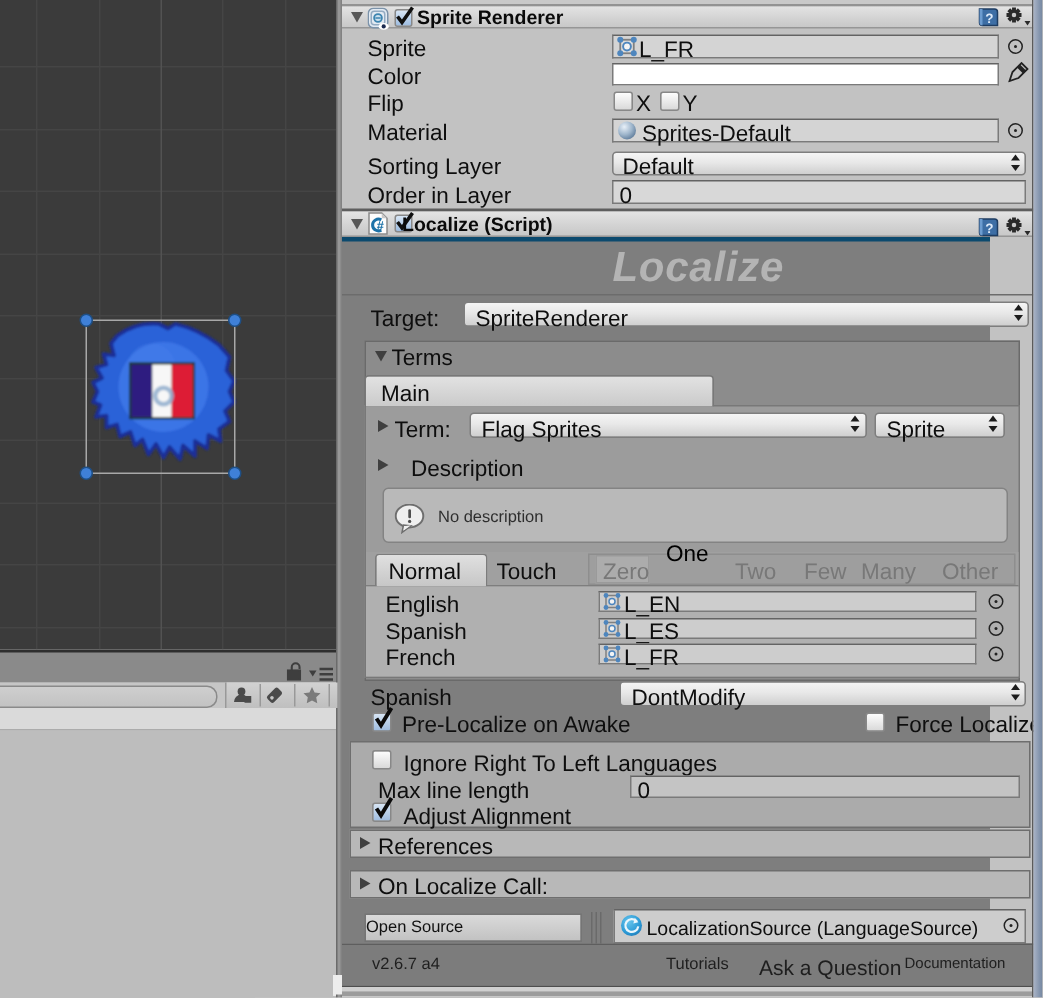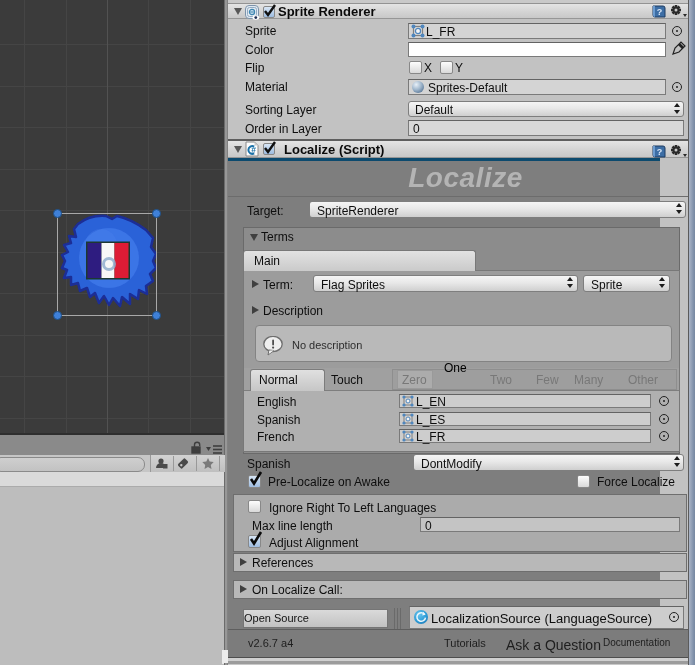--- a/index.html
+++ b/index.html
@@ -1,16 +1,16 @@
 <!DOCTYPE html>
 <html><head><meta charset="utf-8"><style>
 html,body{margin:0;padding:0}
 body{width:695px;height:665px;overflow:hidden;font-family:"Liberation Sans",sans-serif;position:relative;background:#C2C2C2;font-size:12px;color:#111}
 .abs{position:absolute}
-.lbl{position:absolute;font-size:12px;color:#0e0e0e;white-space:nowrap}
+.lbl{position:absolute;font-size:15px;color:#0e0e0e;white-space:nowrap}
 .tri-r{position:absolute;width:0;height:0;border-left:7px solid #575757;border-top:4.5px solid transparent;border-bottom:4.5px solid transparent}
 .tri-d{position:absolute;width:0;height:0;border-top:7px solid #575757;border-left:4.5px solid transparent;border-right:4.5px solid transparent}
 .field{position:absolute;background:#D4D4D4;border:1px solid #7A7A7A;border-top-color:#636363;box-sizing:border-box}
 .ddown{position:absolute;background:linear-gradient(#F5F5F5,#E8E8E8 45%,#CFCFCF);border:1px solid #7E7E7E;border-radius:3px;box-sizing:border-box}
 .updown{position:absolute;width:6px;height:11px}
 .updown:before{content:"";position:absolute;left:0;top:0;width:0;height:0;border-bottom:4px solid #1c1c1c;border-left:3px solid transparent;border-right:3px solid transparent}
 .updown:after{content:"";position:absolute;left:0;bottom:0;width:0;height:0;border-top:4px solid #1c1c1c;border-left:3px solid transparent;border-right:3px solid transparent}
 .cb{position:absolute;width:12px;height:12px;background:linear-gradient(#FDFDFD,#D9D9D9);border:1px solid #888;border-radius:2px;box-sizing:border-box}
 .pick{position:absolute;width:10px;height:10px;border:1.5px solid #222;border-radius:50%;box-sizing:border-box}
 .pick:after{content:"";position:absolute;left:2.5px;top:2.5px;width:2px;height:2px;background:#222;border-radius:50%}
@@ -197,21 +197,21 @@
   <svg width="14" height="16" style="position:absolute;left:17px;top:141px">
     <path d="M1,1 L9.5,1 L13,4.5 L13,15 L1,15 Z" fill="#FDFDFD" stroke="#8A8A8A"></path>
     <path d="M9.5,1 L13,4.5 L9.5,4.5 Z" fill="#C9C9C9"></path>
     <path d="M9.2,5.6 a3.9,3.9 0 1 0 0,6.8" fill="none" stroke="#1C72A8" stroke-width="2"></path>
     <text x="8.6" y="12" font-size="8.5" font-weight="bold" fill="#1C72A8" text-anchor="middle">#</text>
   </svg>
   <div class="cb" style="left:35px;top:143px;width:12px;height:12px;background:linear-gradient(#D8E6F5,#9DBCE0)"></div>
   <svg width="15" height="15" style="position:absolute;left:34px;top:139.5px">
       <path d="M3,8 l3,4 L13,2" fill="none" stroke="#101010" stroke-width="2.4"></path>
     </svg>
-  <div class="hdrtxt" style="left:56px;top:142px">Localize (Script)</div>
+  <div class="hdrtxt" style="left:40px;top:142px">Localize (Script)</div>
   <svg width="16" height="15" style="position:absolute;left:423px;top:144px">
     <path d="M2,2 L12,2 a2,2 0 0 1 2,2 L14,13 L4,13 a2,2 0 0 1 -2,-2 Z" fill="#3D6EA5" stroke="#1E3C62"></path>
     <path d="M2,2 L4,2 L4,13 a2,2 0 0 1 -2,-2 Z" fill="#6C9CD0"></path>
     <text x="8.5" y="11" font-size="9" font-weight="bold" fill="#DCE9F8" text-anchor="middle">?</text>
   </svg>
   <svg width="17" height="14" style="position:absolute;left:442px;top:144px">
     <g fill="#2A2A2A">
         <circle cx="6" cy="6" r="3.4"></circle>
     <g stroke="#2A2A2A" stroke-width="2.6">
           <line x1="6" y1="1" x2="6" y2="11"></line>
@@ -246,21 +246,21 @@
     <div class="tri-r" style="left:24px;top:119px;border-left-color:#3F3F3F"></div>
     <div class="lbl" style="left:35px;top:117px">Term:</div>
     <div class="ddown" style="left:85px;top:114px;width:265px;height:17px"></div>
     <div class="lbl" style="left:93px;top:117px">Flag Sprites</div>
     <div class="updown" style="left:339px;top:116px"></div>
     <div class="ddown" style="left:355px;top:114px;width:87px;height:17px"></div>
     <div class="lbl" style="left:363px;top:117px">Sprite</div>
     <div class="updown" style="left:431px;top:116px"></div>
 
     <div class="tri-r" style="left:24px;top:145px;border-left-color:#3F3F3F"></div>
-    <div class="lbl" style="left:35px;top:143px">Description</div>
+    <div class="lbl" style="left:46px;top:143px">Description</div>
 
     <div class="abs" style="left:27px;top:164px;width:417px;height:37px;background:#B9B9B9;border:1px solid #838383;border-radius:4px;box-sizing:border-box"></div>
     <svg width="24" height="24" style="position:absolute;left:35px;top:175px">
       <ellipse cx="10" cy="8" rx="9.2" ry="7.6" fill="#EFEFEF" stroke="#6E6E6E" stroke-width="1.3"></ellipse>
       <path d="M6,14 L5,19 L11,14.5 Z" fill="#EFEFEF" stroke="#6E6E6E" stroke-width="1"></path>
       <path d="M6.5,14.8 L11,14.2 L6.2,17.5 Z" fill="#EFEFEF"></path>
       <rect x="9.2" y="3.5" width="1.8" height="6" rx="0.9" fill="#4E4E4E"></rect>
       <circle cx="10.1" cy="11.6" r="1.1" fill="#4E4E4E"></circle>
     </svg>
     <div class="lbl" style="left:64px;top:178px;font-size:11px;color:#2E2E2E">No description</div>

